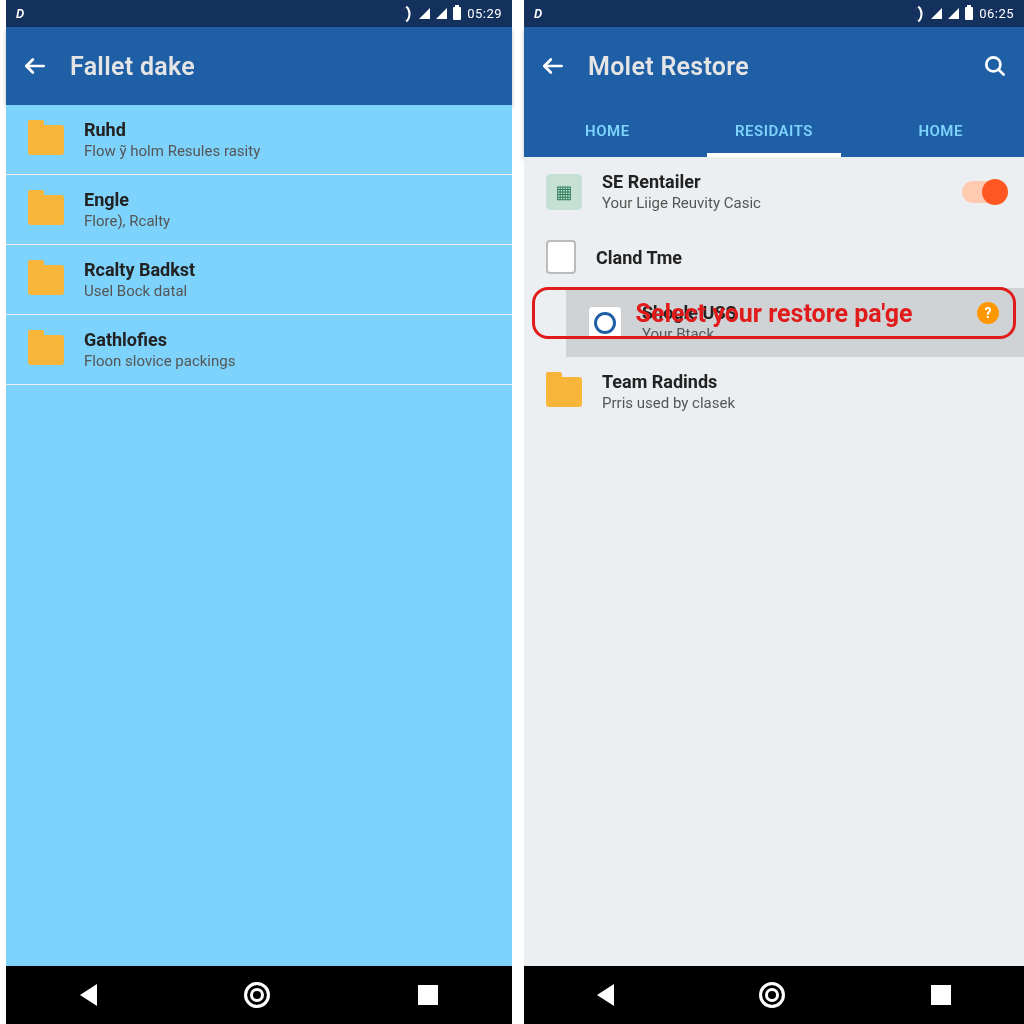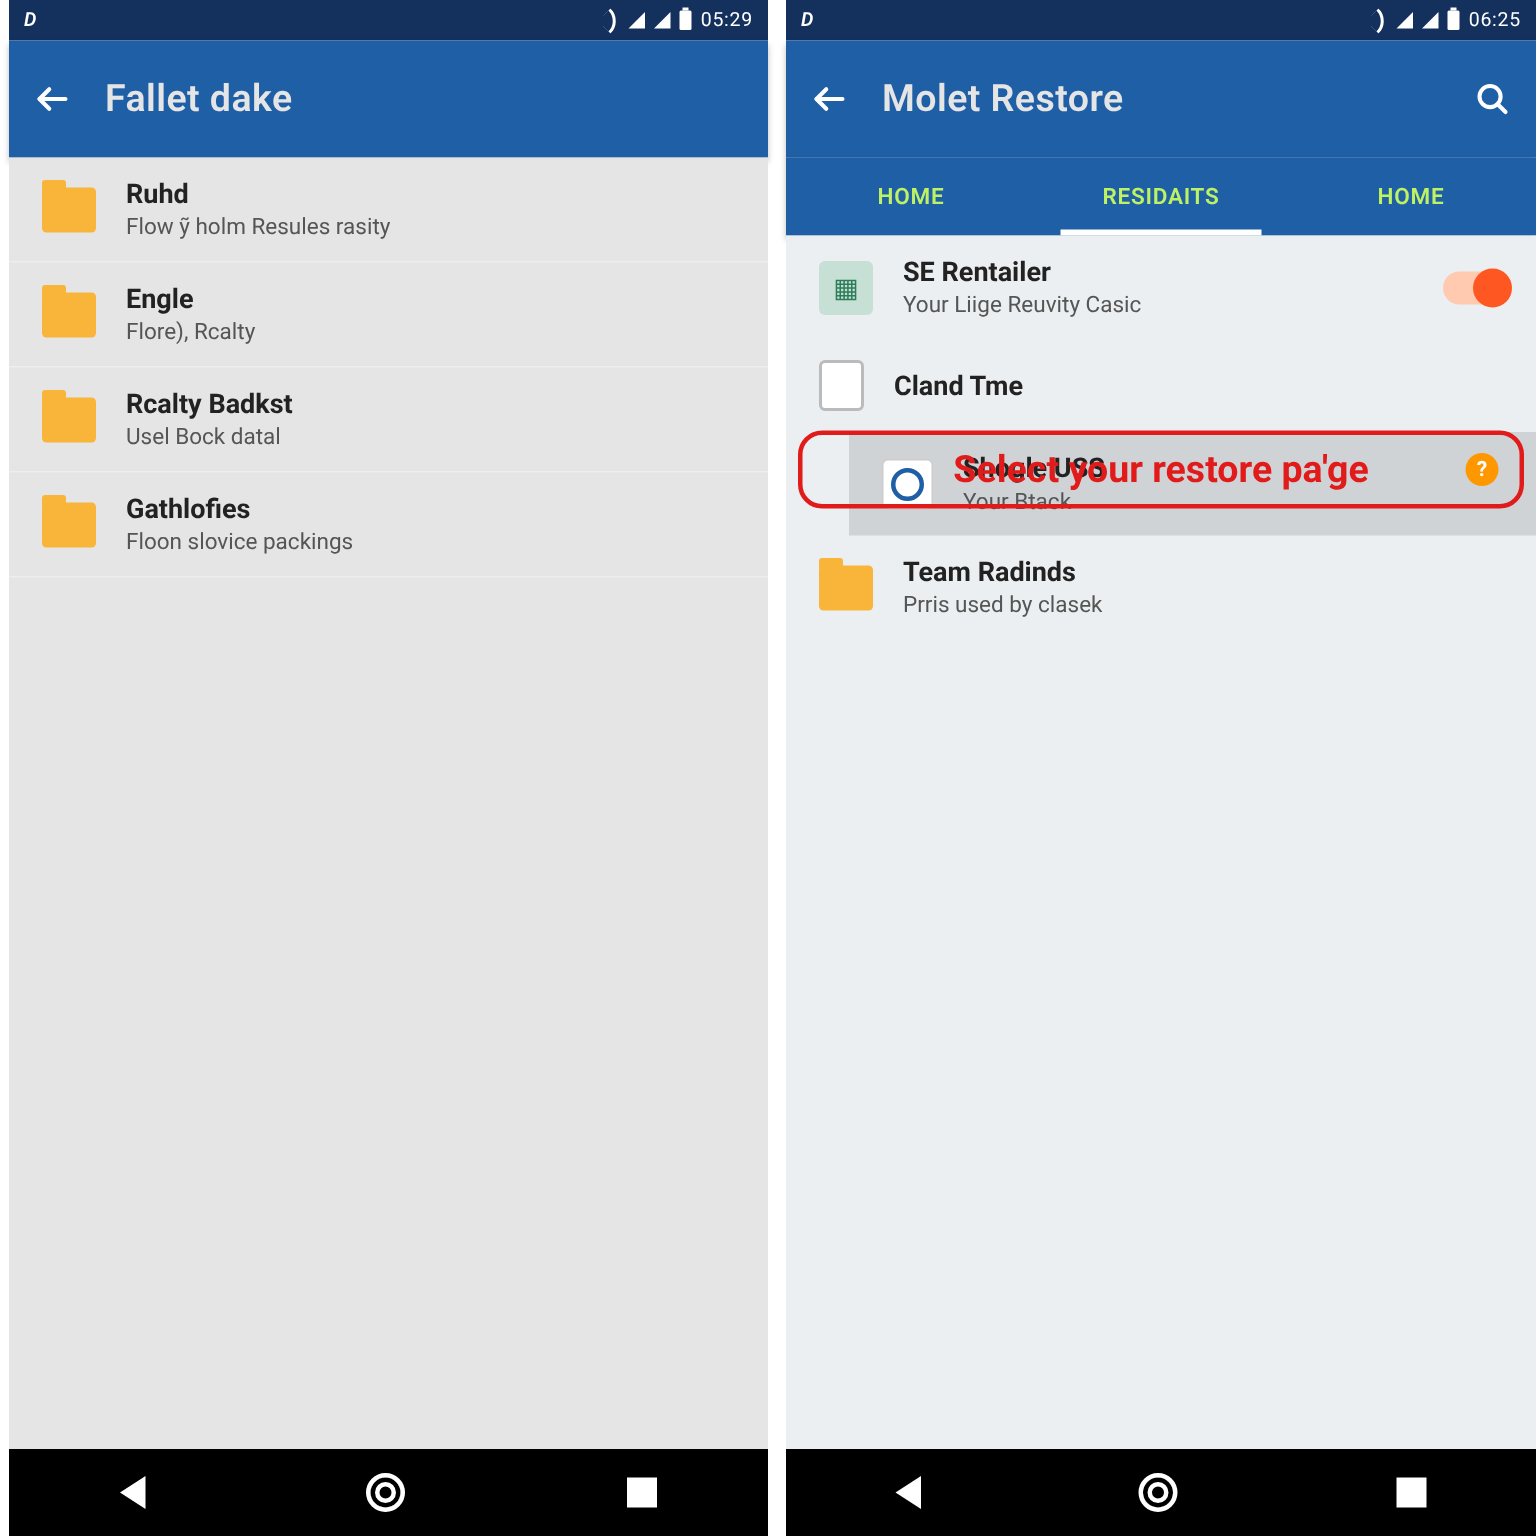--- a/index.html
+++ b/index.html
@@ -29,26 +29,26 @@
   .appbar {
     background:#1e5fa6; color:#e5e5e5; height:78px;
     display:flex; align-items:center; padding:0 16px; gap:22px;
     box-shadow:0 3px 4px rgba(0,0,0,.25);
   }
   .appbar .title { font-size:25px; font-weight:600; letter-spacing:.3px;}
   .appbar .spacer { flex:1; }
   .back-arrow svg, .search-icon svg { display:block; }
   .tabs {
     background:#1e5fa6; display:flex; justify-content:space-around;
-    color:#bef264; font-size:15px; font-weight:600; height:52px;
+    color:#7dd3fc; font-size:15px; font-weight:600; height:52px;
     box-shadow:0 3px 4px rgba(0,0,0,.25);
   }
   .tab { flex:1; display:flex; align-items:center; justify-content:center; position:relative; letter-spacing:.5px;}
   .tab.active::after{content:"";position:absolute;left:10%;right:10%;bottom:0;height:4px;background:#fff;}
-  .content { flex:1; background:#e5e5e5; overflow:hidden;}
+  .content { flex:1; background:#7dd3fc; overflow:hidden;}
   .content.grey { background:#eceff1; }
   .row {
     display:flex; align-items:center; padding:14px 18px 14px 22px;
     border-bottom:1px solid #eee; gap:20px;
   }
   .content.grey .row{border-bottom:none;}
   .row .txt { flex:1; }
   .row .t1 { font-size:18px; font-weight:700; color:#222; }
   .row .t2 { font-size:15px; color:#555; margin-top:2px;}
   .folder-icon{width:36px;height:30px;background:#f8b53a;border-radius:3px;position:relative;}

